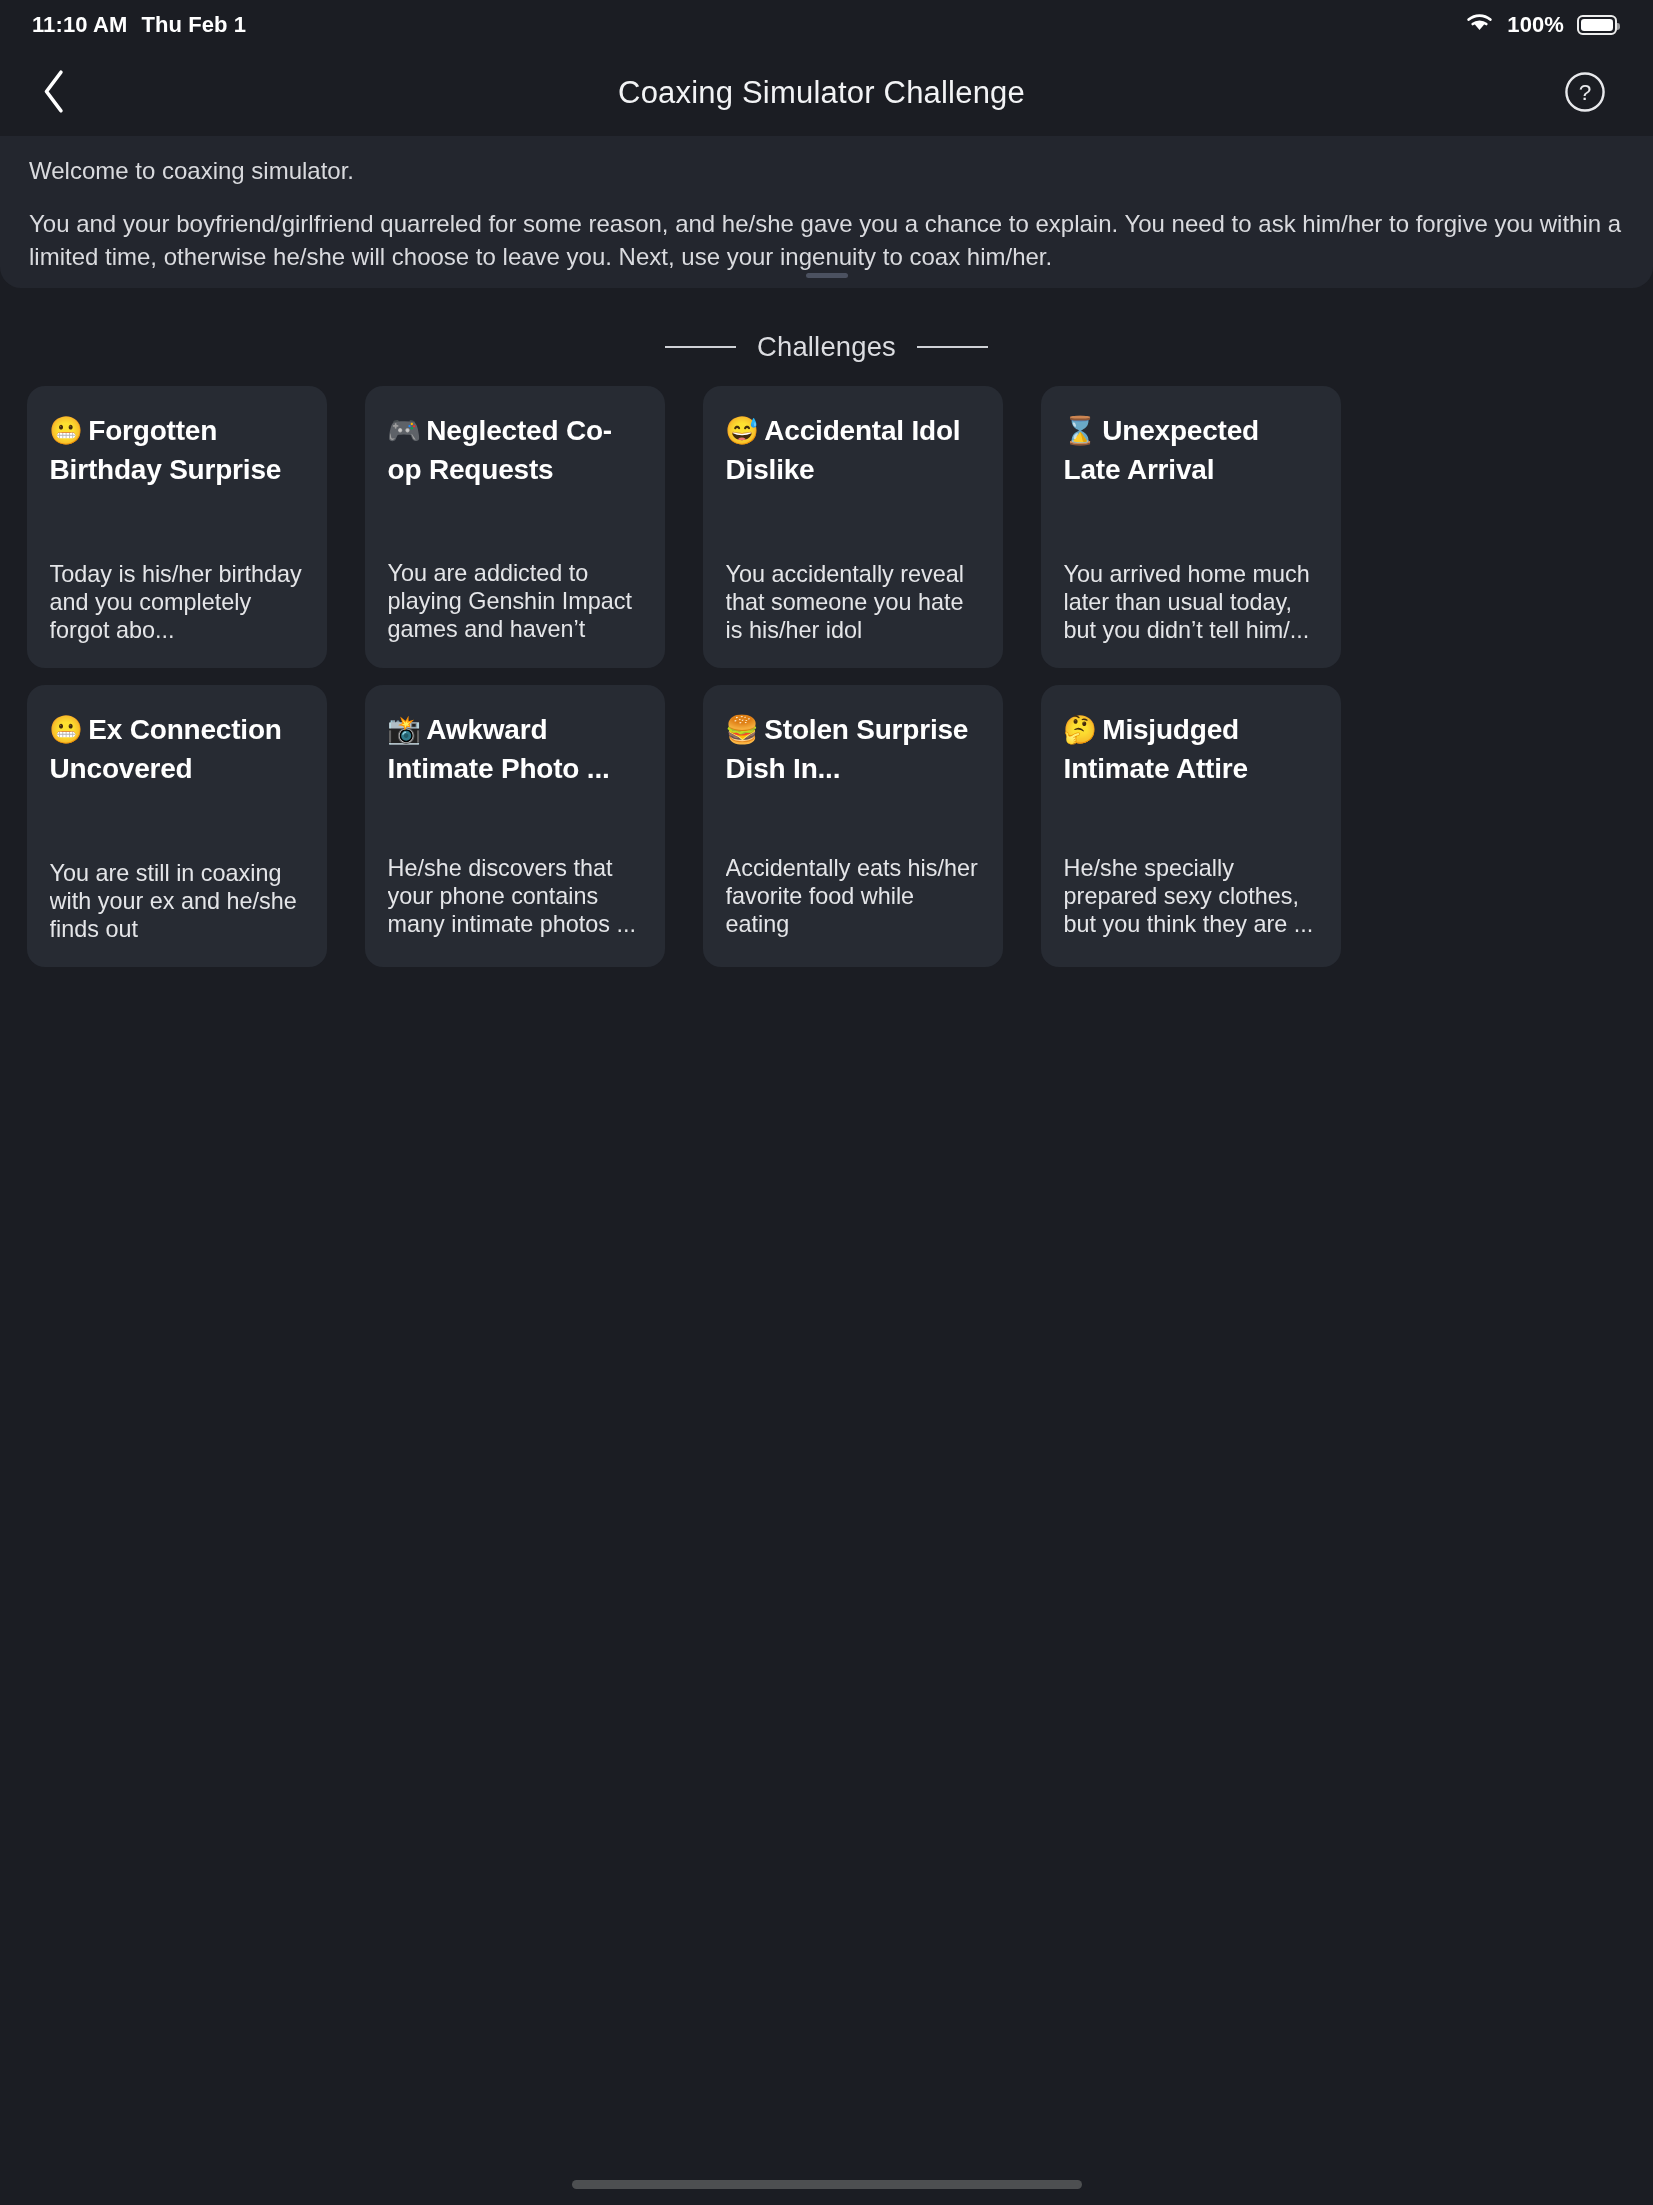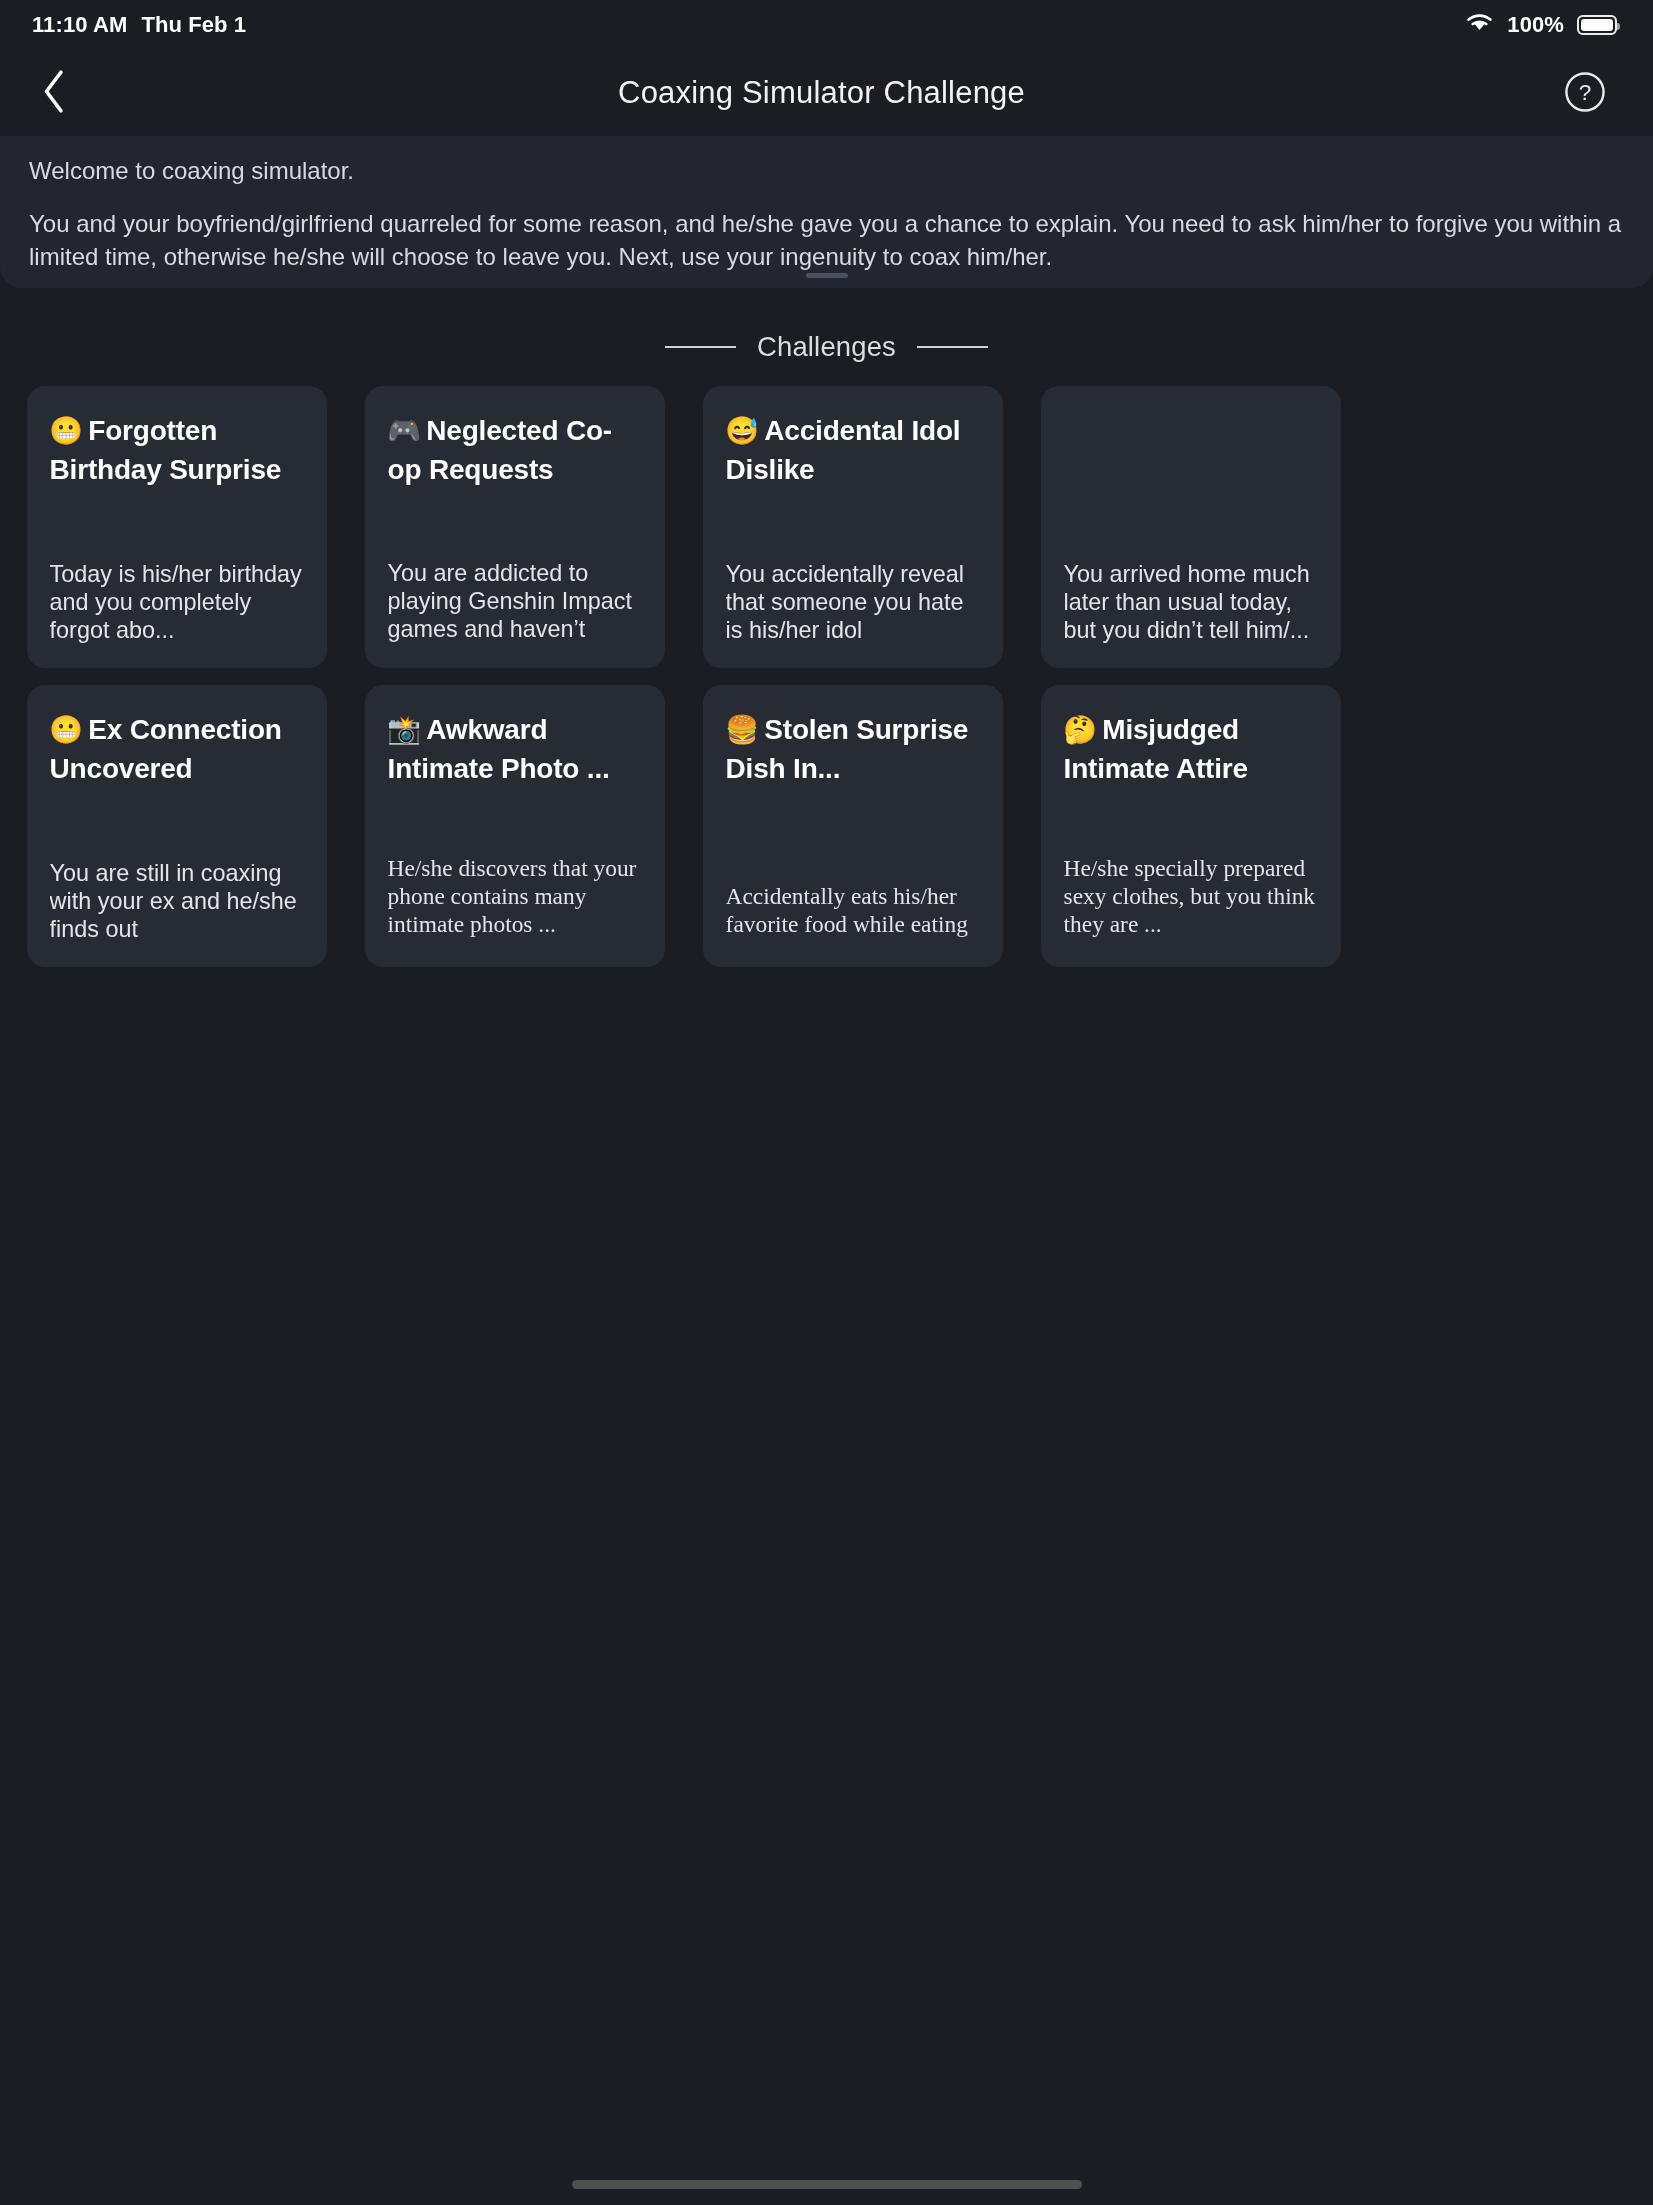--- a/index.html
+++ b/index.html
@@ -180,21 +180,21 @@
   }
   .card-desc {
     margin-top: auto;
     margin-bottom: 24px;
     color: #e4e5e8;
     font-size: 23.4px;
     line-height: 28px;
     max-height: 85px;
     overflow: hidden;
   }
-  .card.row2 .card-desc { margin-bottom: 29px; font-family: Liberation Serif, serif; }
+  .card.row2 .card-desc { margin-bottom: 29px; }
 
   
   .home-indicator {
     position: absolute;
     bottom: 16px;
     left: 50%;
     transform: translateX(-50%);
     width: 510px;
     height: 9px;
     border-radius: 4.8px;
@@ -274,20 +274,23 @@
     </div>
 
     <div class="card">
       <div class="card-title">
         <span class="card-emoji">😅</span><span>Accidental Idol Dislike</span>
       </div>
       <div class="card-desc">You accidentally reveal that someone you hate is his/her idol</div>
     </div>
 
     <div class="card">
+      <div class="card-title">
+        <span class="card-emoji">⌛</span><span>Unexpected Late Arrival</span>
+      </div>
       <div class="card-desc">You arrived home much later than usual today, but you didn’t tell him/...</div>
     </div>
 
     <div class="card">
       <div class="card-title">
         <span class="card-emoji">😬</span><span>Ex Connection Uncovered</span>
       </div>
       <div class="card-desc">You are still in coaxing with your ex and he/she finds out</div>
     </div>
 

